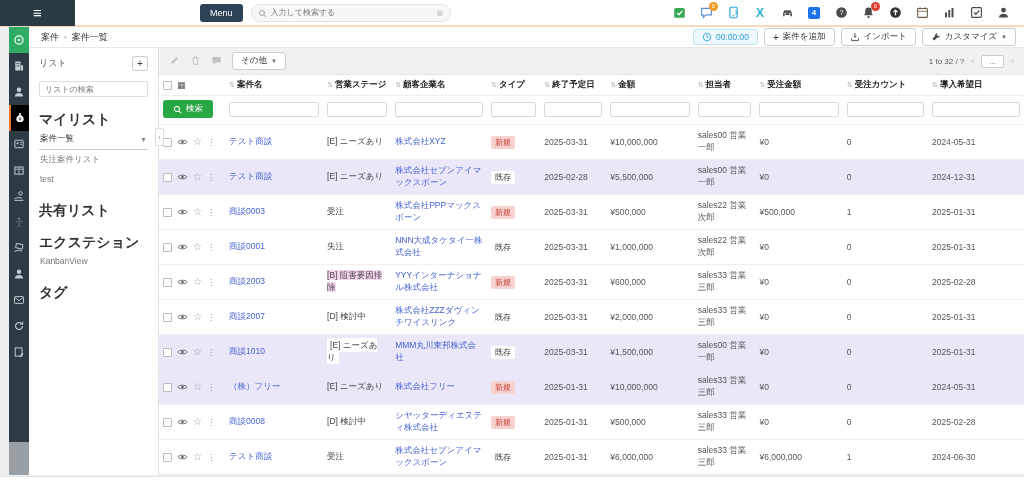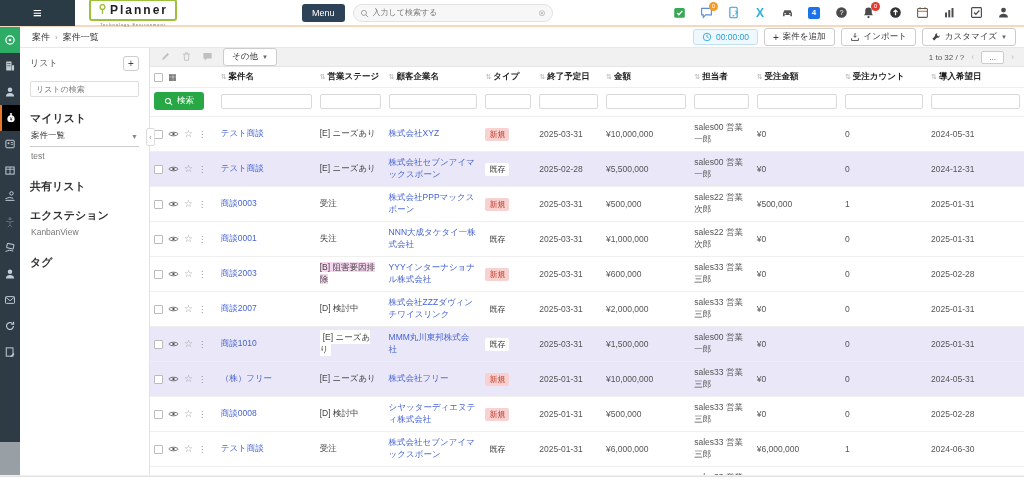--- a/index.html
+++ b/index.html
@@ -29,21 +29,21 @@
   .nico svg { width:13px; height:13px; }
   .badge-dot { position:absolute; top:-4px; right:-5px; min-width:9px; height:9px; border-radius:50%;
     color:#fff; font-size:6px; display:flex; align-items:center; justify-content:center; padding:0 1px; }
   .badge-orange { background:#f59b23; }
   .badge-red { background:#e23c30; }
   .sq4 { width:12px; height:12px; background:#1a73e8; color:#fff; border-radius:2px;
     font-size:8px; font-weight:bold; display:flex; align-items:center; justify-content:center; }
   .xlogo { color:#28b0d8; font-weight:bold; font-size:12px; }
 
   
-  .body-row { display:flex; height:448px; }
+  .body-row { display:flex; height:448px;margin-left:9px; }
   .rail { width:20px; background:#2e3b45; display:flex; flex-direction:column; flex-shrink:0; }
   .rail-item { height:26px; display:flex; align-items:center; justify-content:center;
     color:#c3ced4; cursor:pointer; }
   .rail-item svg { width:12px; height:12px; }
   .rail-item.home { background:#2eac66; color:#fff; }
   .rail-item.active { background:#000; border-left:2px solid #e8762c; color:#fff; }
   .rail-item.dim { color:#5f6e78; }
   .rail-tail { flex:1; background:linear-gradient(#2e3b45 70%,#98a0a6 70%); }
 
   .content { flex:1; display:flex; flex-direction:column; min-width:0; }
@@ -65,32 +65,32 @@
 
   
   .sidebar { width:130px; background:#fff; border-right:1px solid #e2e2e2; padding:8px 10px;
     position:relative; flex-shrink:0; font-size:8.5px; }
   .sb-head { display:flex; align-items:center; justify-content:space-between; }
   .sb-title { color:#555; font-size:9px; }
   .sb-add { width:16px; height:15px; border:1px solid #ccc; border-radius:3px; background:#fff;
     font-size:10px; color:#444; line-height:13px; text-align:center; cursor:pointer; }
   .sb-search { margin-top:10px; width:100%; height:16px; border:1px solid #ddd; border-radius:2px;
     font-size:8px; padding:0 5px; outline:none; color:#444; }
-  .sb-sec { margin-top:14px; font-weight:bold; color:#333; font-size:11px; }
+  .sb-sec { margin-top:14px; font-weight:bold; color:#333; font-size:14px; }
   .sb-item { padding:4px 1px; color:#777; cursor:pointer; }
   .sb-item.selected { color:#333; border-bottom:1px solid #ccc; display:flex;
     justify-content:space-between; align-items:center; }
   .sb-item .chev { color:#888; font-size:7px; }
   .collapse-tab { position:absolute; right:-6px; top:80px; width:9px; height:18px; background:#fff;
     border:1px solid #ddd; border-radius:2px; font-size:7px; color:#888; display:flex;
     align-items:center; justify-content:center; cursor:pointer; }
 
   
   .main { flex:1; min-width:0; background:#f1f1f1; display:flex; flex-direction:column; }
-  .toolbar { height:18px; display:flex; align-items:center; padding:0 10px; gap:10px; }
+  .toolbar { height:26px; display:flex; align-items:center; padding:0 10px; gap:10px; }
   .tb-ico { color:#c0c0c0; font-size:10px; cursor:pointer; }
   .tb-ico svg { width:11px; height:11px; }
   .btn-others { display:flex; align-items:center; gap:4px; }
   .pager { margin-left:auto; display:flex; align-items:center; gap:7px; font-size:8px; color:#555; }
   .pg-arrow { color:#c2c2c2; font-size:9px; cursor:pointer; }
   .pg-more { border:1px solid #ccc; border-radius:2px; background:#fff; padding:1px 7px;
     font-size:8px; color:#555; cursor:pointer; }
 
   .table-wrap { background:#fff; flex:1; overflow:hidden; border-top:1px solid #e5e5e5; }
   table { width:100%; border-collapse:collapse; table-layout:fixed; }
@@ -126,32 +126,20 @@
   .bottom-strip { position:absolute; left:0; bottom:0; width:1024px; height:9px; background:#fff;
     border-top:1px solid #e3e3e3; }
 </style>
 </head>
 <body>
 
 <div class="app">
 
   <header class="navbar">
     <div class="nav-burger">≡</div>
-    <div class="logo">
-      <div class="logo-box">
-        <span>
-          <svg width="9" height="11" viewBox="0 0 9 11">
-              <circle cx="4.5" cy="3" r="2.4" fill="none" stroke="#9dc13b" stroke-width="1.4"></circle>
-              <line x1="4.5" y1="5.4" x2="4.5" y2="10" stroke="#9dc13b" stroke-width="1.4"></line>
-            </svg>
-        </span>
-        <span class="brand">Planner</span>
-      </div>
-      <span class="logo-sub">Technology Environment</span>
-    </div>
     <button class="menu-btn">Menu</button>
     <div class="search-box">
       <span>
         <svg width="9" height="9" viewBox="0 0 16 16">
             <circle cx="7" cy="7" r="4.5" fill="none" stroke="#999" stroke-width="1.6"></circle>
             <line x1="10.5" y1="10.5" x2="14.5" y2="14.5" stroke="#999" stroke-width="1.6"></line>
           </svg>
       </span>
       <input placeholder="入力して検索する" style="">
       <span class="clear-icon">⊗</span>
@@ -369,20 +357,21 @@
           <div class="sb-head">
             <span class="sb-title">リスト</span>
             <button class="sb-add">+</button>
           </div>
           <input class="sb-search" placeholder="リストの検索" style="">
           <div class="sb-sec">マイリスト</div>
           <div class="sb-item selected">
             <span>案件一覧</span>
             <span class="chev">▼</span>
           </div>
+          <div class="sb-item">失注案件リスト</div>
           <div class="sb-item">test</div>
           <div class="sb-sec">共有リスト</div>
           <div class="sb-sec">エクステション</div>
           <div class="sb-item">KanbanView</div>
           <div class="sb-sec">タグ</div>
           <div class="collapse-tab">‹</div>
         </aside>
 
         <main class="main">
           <div class="toolbar">

